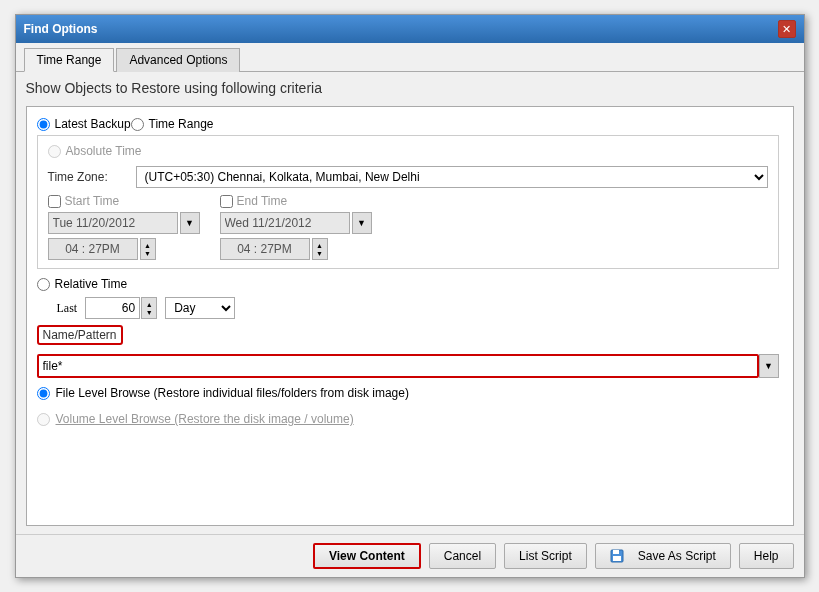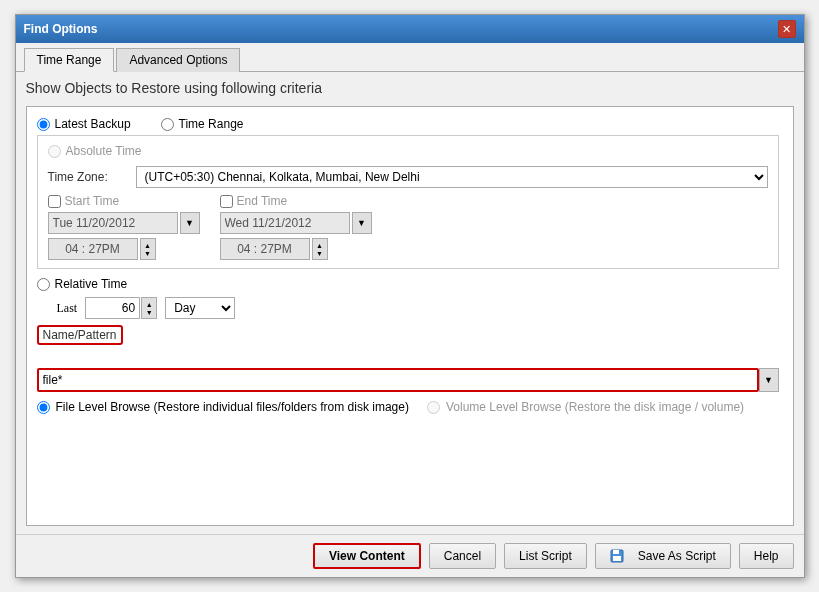--- a/index.html
+++ b/index.html
@@ -71,21 +71,20 @@
       padding: 8px 10px 8px 10px;
       background: #f0f0f0;
     }
     .description {
       font-size: 14px;
       margin-bottom: 10px;
       color: #333;
     }
     .radio-row {
       display: flex;
-      gap: 30px;
       align-items: flex-end;
       margin-bottom: 0;
     }
     .radio-option {
       display: flex;
       align-items: center;
       gap: 5px;
       cursor: pointer;
     }
     .radio-option input[type=radio] { margin: 0; }
@@ -195,21 +194,21 @@
       border: 1px solid #aaa;
       font-size: 12px;
       padding: 0 4px;
       text-align: right;
     }
     .name-pattern-section {
       margin-top: 6px;
     }
     .name-pattern-label {
       font-size: 12px;
-      margin-bottom: 20px;
+      margin-bottom: 6px;
       border: 2px solid #cc0000;
       display: inline-block;
       padding: 1px 4px;
       color: #333;
       border-radius: 3px;
     }
     .pattern-input-row {
       display: flex;
       align-items: center;
     }
@@ -229,22 +228,22 @@
       background: #e0e0e0;
       cursor: pointer;
       display: flex;
       align-items: center;
       justify-content: center;
       font-size: 9px;
     }
     .browse-section {
       margin-top: 8px;
       display: flex;
-      flex-direction: row;
-      gap: 18px;
+      flex-direction: column;
+      gap: 12px;
     }
     .browse-option {
       display: flex;
       align-items: center;
       gap: 6px;
     }
     .browse-option.disabled { color: #999; }
     .browse-desc { font-size: 12px; }
     .footer {
       display: flex;
@@ -410,21 +409,21 @@
           </div>
         </div>
 
         <div class="browse-section">
           <label class="browse-option">
             <input type="radio" name="browse-type" checked="" style="">
             <span class="browse-desc">File Level Browse (Restore individual files/folders from disk image)</span>
           </label>
           <label class="browse-option disabled">
             <input type="radio" name="browse-type" disabled="" style="">
-            <span class="browse-desc" style="color:#999;">Volume Level Browse (Restore the disk image / volume)</span>
+            <span class="browse-desc" style="color:#999;text-decoration:underline;">Volume Level Browse (Restore the disk image / volume)</span>
           </label>
         </div>
 
       </div>
     </div>
   </div>
 
   <div class="footer">
     <button class="btn btn-primary">
       <span>View Content</span>

